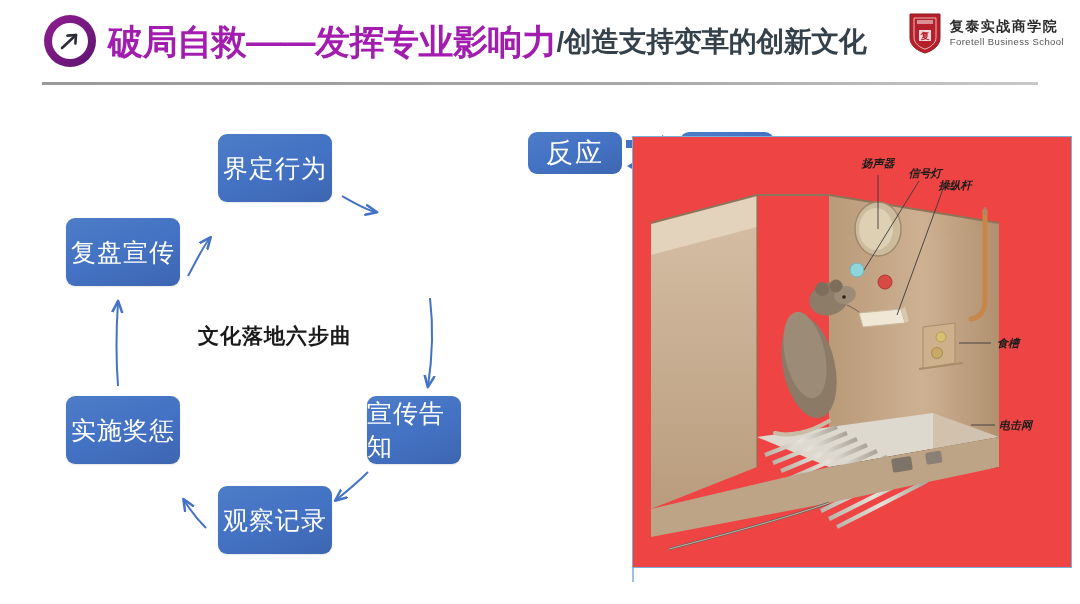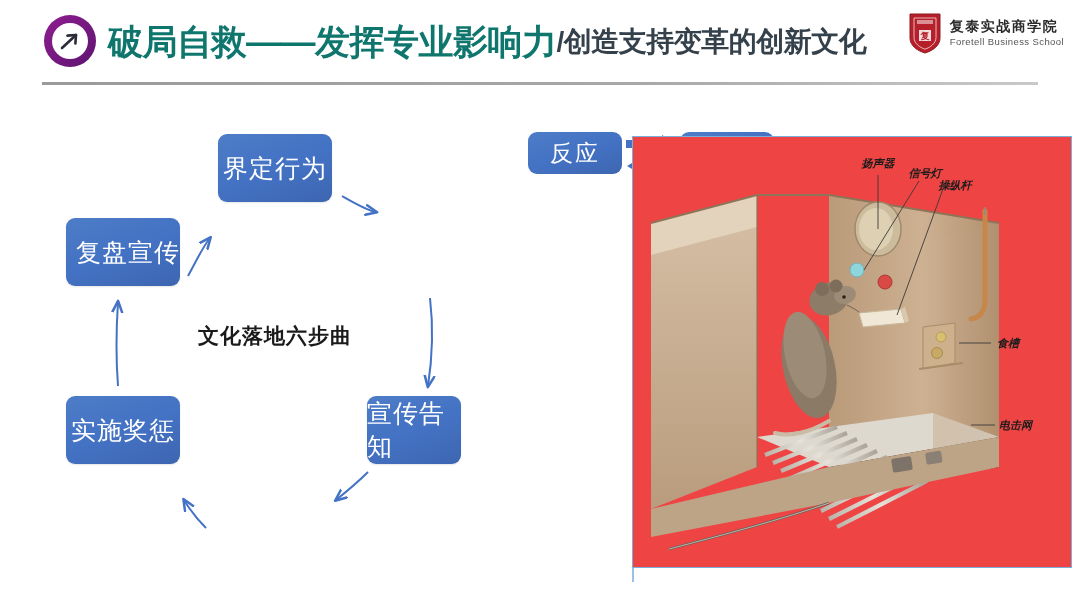--- a/index.html
+++ b/index.html
@@ -48,21 +48,21 @@
     left: 108px;
     top: 14px;
     height: 56px;
     display: flex;
     align-items: center;
     white-space: nowrap;
   }
   .title-main {
     font-size: 35px;
     font-weight: bold;
-    color: #0f766e;
+    color: #a21caf;
     letter-spacing: -0.5px;
   }
   .title-sub {
     font-size: 28px;
     font-weight: bold;
     color: #34404a;
     letter-spacing: -0.5px;
   }
 
   .logo {
@@ -119,21 +119,21 @@
     align-items: center;
     justify-content: center;
     letter-spacing: 1px;
     box-shadow: 0 1px 2px rgba(0,0,0,0.10);
   }
   .n-top    { left: 218px; top: 42px;  width: 114px; height: 68px; }
   .n-right1 { left: 367px; top: 126px; width: 114px; height: 68px; }
   .n-right2 { left: 367px; top: 304px; width: 94px; height: 68px; }
   .n-bottom { left: 218px; top: 394px; width: 114px; height: 68px; }
   .n-left2  { left: 66px;  top: 304px; width: 114px; height: 68px; }
-  .n-left1  { left: 66px;  top: 126px; width: 114px; height: 68px; justify-content: flex-end; }
+  .n-left1  { left: 66px;  top: 126px; width: 114px; height: 68px; }
 
   .center-label {
     position: absolute;
     left: 150px;
     top: 230px;
     width: 250px;
     text-align: center;
     font-size: 21px;
     font-weight: bold;
     color: #1a1a1a;
@@ -150,21 +150,21 @@
   .right-panel {
     position: absolute;
     left: 520px; top: 92px;
     width: 560px; height: 512px;
   }
   .sr-box {
     position: absolute;
     background: linear-gradient(160deg, #4d7cc7 0%, #4472c4 50%, #3d66b0 100%);
     border-radius: 9px;
     color: #ffffff;
-    font-size: 23px;
+    font-size: 27px;
     display: flex;
     align-items: center;
     justify-content: center;
     letter-spacing: 2px;
   }
   .sr-response { left: 8px;   top: 40px; width: 94px; height: 42px; }
   .sr-stimulus { left: 160px; top: 40px; width: 94px; height: 42px; }
   .sr-arrows {
     position: absolute;
     left: 102px; top: 38px;
@@ -246,20 +246,23 @@
       <path d="M206 436 C 198 428, 190 418, 184 408"></path>
       <path d="M118 294 C 116 268, 116 240, 118 210"></path>
     </g>
   </svg>
 
   <div class="node n-top">
     <span>界定行为</span>
   </div>
   <div class="node n-right2">
     <span>宣传告知</span>
+  </div>
+  <div class="node n-bottom">
+    <span>观察记录</span>
   </div>
   <div class="node n-left2">
     <span>实施奖惩</span>
   </div>
   <div class="node n-left1">
     <span>复盘宣传</span>
   </div>
 
   <div class="center-label">文化落地六步曲</div>
 </div>

